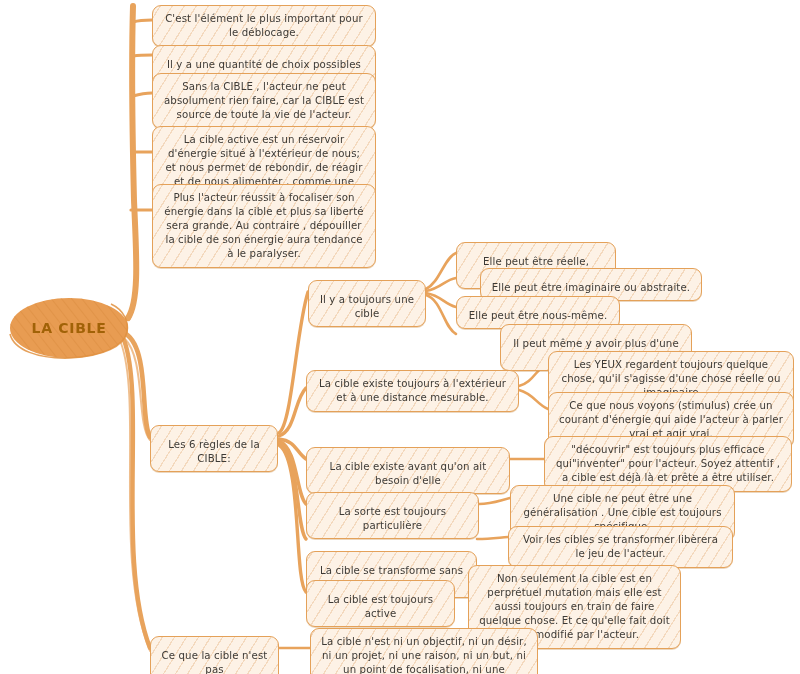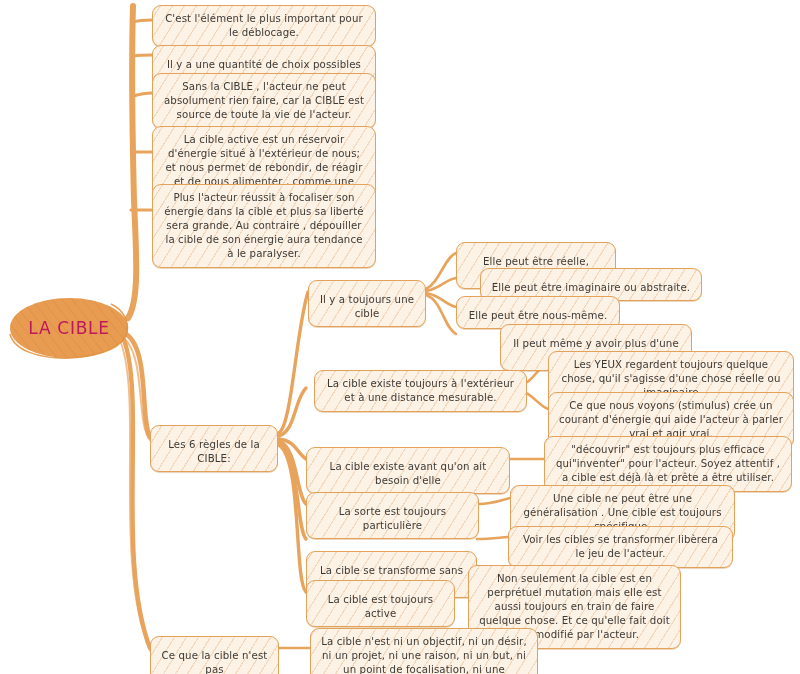--- a/index.html
+++ b/index.html
@@ -65,24 +65,24 @@
     height: 64px;
   }
   .root .root-label {
     position: absolute;
     left: 0; top: 0;
     width: 122px;
     height: 64px;
     display: flex;
     align-items: center;
     justify-content: center;
-    font-size: 17px;
-    font-weight: normal;
+    font-size: 14px;
+    font-weight: bold;
     letter-spacing: 0.7px;
-    color: #be185d;
+    color: #a16207;
     z-index: 2;
   }
 </style>
 </head>
 <body>
 
 <div id="canvas">
 
   <svg id="links" viewBox="0 0 800 674">
     <defs>
@@ -156,21 +156,21 @@
   <div class="node single" style="left:308px; top:280px; width:118px;">Il y a toujours une cible</div>
 
   <div class="node single" style="left:456px; top:242px; width:160px;">Elle peut être réelle, concrète</div>
 
   <div class="node single" style="left:480px; top:268px; width:222px;">Elle peut être imaginaire ou abstraite.</div>
 
   <div class="node single" style="left:456px; top:296px; width:164px;">Elle peut être nous-même.</div>
 
   <div class="node single" style="left:456px; top:324px; width:192px;margin-left:44px;">Il peut même y avoir plus d'une à la fois.</div>
 
-  <div class="node" style="left:306px; top:370px; width:213px;margin-left:8px;">La cible existe toujours à l'extérieur et à une distance mesurable.</div>
+  <div class="node" style="left:306px; top:370px; width:213px;">La cible existe toujours à l'extérieur et à une distance mesurable.</div>
 
   <div class="node" style="left:548px; top:351px; width:246px;">Les YEUX regardent toujours quelque chose, qu'il s'agisse d'une chose réelle ou imaginaire</div>
 
   <div class="node" style="left:548px; top:392px; width:246px;">Ce que nous voyons (stimulus) crée un courant d'énergie qui aide l'acteur à parler vrai et agir vrai.</div>
 
   <div class="node single" style="left:306px; top:447px; width:204px;">La cible existe avant qu'on ait besoin d'elle</div>
 
   <div class="node" style="left:544px; top:436px; width:248px;">"découvrir" est toujours plus efficace qui"inventer" pour l'acteur. Soyez attentif , a cible est déjà là et prête a être utiliser.</div>
 
   <div class="node single" style="left:306px; top:492px; width:173px;">La sorte est toujours particulière</div>

